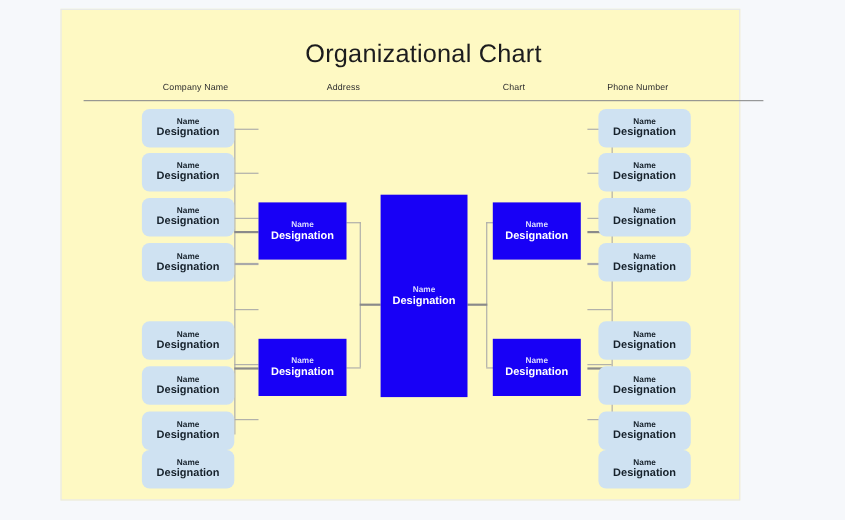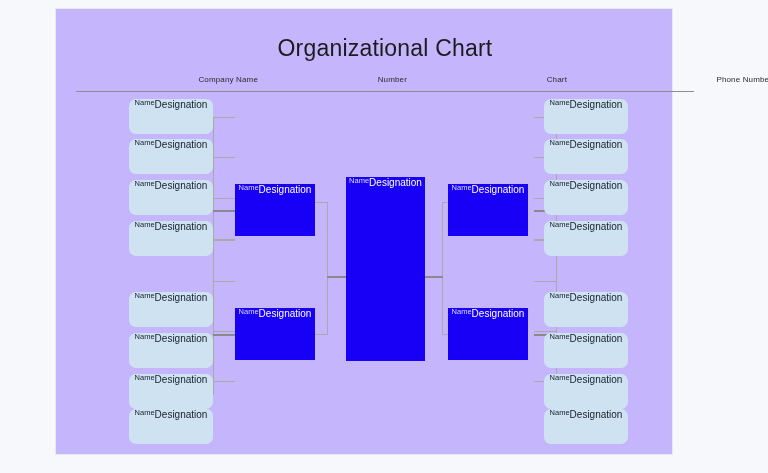--- a/index.html
+++ b/index.html
@@ -4,36 +4,36 @@
 <style>
   html,body{margin:0;padding:0;}
   body{
     width:768px;height:473px;overflow:hidden;
     background:#f6f8fb;
     font-family:"Liberation Sans","DejaVu Sans",sans-serif;
     -webkit-font-smoothing:antialiased;
   }
   #card{
     position:absolute;left:55px;top:8px;width:618px;height:447px;
-    background:#c4b5fd;border:1px solid #e6e8ec;box-sizing:border-box;
+    background:#fef9c3;border:1px solid #e6e8ec;box-sizing:border-box;
   }
   #title{
     position:absolute;left:0;top:26px;width:658px;text-align:center;
     font-size:23px;font-weight:300;color:#1c1c1e;letter-spacing:.2px;
   }
   .col-head{
-    position:absolute;top:66px;text-align:right;
+    position:absolute;top:66px;text-align:left;
     font-size:8px;color:#2b2b2d;letter-spacing:.15px;white-space:nowrap;
   }
   #head-rule{
     position:absolute;left:20px;top:82px;width:618px;height:1px;background:#8d8d8d;
   }
   
-  .node{position:absolute;box-sizing:border-box;display:flex;flex-direction:row;
-        align-items:flex-start;justify-content:center;text-align:center;line-height:1.12;}
+  .node{position:absolute;box-sizing:border-box;display:flex;flex-direction:column;
+        align-items:center;justify-content:center;text-align:center;line-height:1.12;font-weight:bold;}
   .leaf{
     width:84px;height:35px;background:#cfe2f2;border-radius:7px;color:#16212b;
   }
   .leaf .nm{font-size:7.5px;}
   .leaf .dg{font-size:10px;}
   .mid,.root{
     background:#1800f6;color:#ffffff;border:0;
   }
   .mid{width:80px;height:52px;}
   .mid .nm{font-size:7.5px;color:#d9d9ff;}
@@ -48,21 +48,21 @@
   .lnk{position:absolute;background:#8a8a8a;height:2px;}
 </style>
 </head>
 <body>
 
 <div id="card">
 
   <div id="title">Organizational Chart</div>
 
   <div class="col-head" style="left:92px;width:110px;">Company Name</div>
-  <div class="col-head" style="left:241px;width:110px;">Number</div>
+  <div class="col-head" style="left:241px;width:110px;">Address</div>
   <div class="col-head" style="left:401px;width:110px;">Chart</div>
   <div class="col-head" style="left:496px;width:220px;">Phone Number</div>
   <div id="head-rule"></div>
 
   <div class="ln lnv" style="left:157px;top:108px;height:123px;"></div>
   <div class="ln lnh" style="left:157px;top:108px;width:22px;"></div>
   <div class="ln lnh" style="left:157px;top:148px;width:22px;"></div>
   <div class="ln lnh" style="left:157px;top:189px;width:22px;"></div>
   <div class="ln lnh" style="left:157px;top:230px;width:22px;"></div>
   <div class="lnk" style="left:157px;top:201px;width:22px;"></div>

